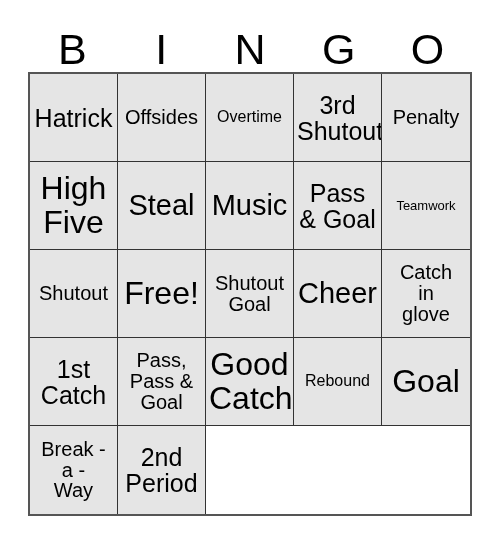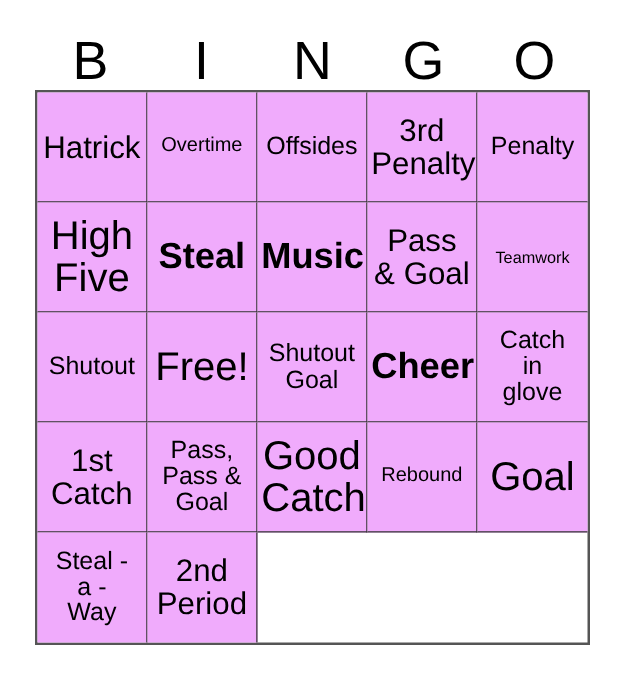--- a/index.html
+++ b/index.html
@@ -63,38 +63,38 @@
   }
   .cell {
     box-sizing: border-box;
     border-right: 1px solid #333333;
     border-bottom: 1px solid #333333;
     display: flex;
     align-items: center;
     justify-content: center;
     text-align: center;
     padding: 2px 3px;
-    background: #f0abfc;
+    background: #e5e5e5;
     overflow: hidden;
   }
   .cell:nth-child(5n) { border-right: none; }
   .cell:nth-child(n+21) { border-bottom: none; }
 
   .cell-text {
     display: block;
     width: 100%;
     line-height: 1.04;
     font-weight: 400;
     white-space: pre-line;
     word-break: normal;
   }
 
   
   .fs-xxl .cell-text { font-size: 32px; }
-  .fs-xl  .cell-text { font-size: 29px; font-weight: bold; }
+  .fs-xl  .cell-text { font-size: 29px; }
   .fs-lg  .cell-text { font-size: 25px; }
   .fs-md  .cell-text { font-size: 20px; }
   .fs-sm  .cell-text { font-size: 16px; }
   .fs-xs  .cell-text { font-size: 13px; }
 </style>
 </head>
 <body>
 
 <div id="card">
 
@@ -103,29 +103,29 @@
     <div class="header-cell">I</div>
     <div class="header-cell">N</div>
     <div class="header-cell">G</div>
     <div class="header-cell">O</div>
   </div>
 
   <div id="grid">
     <div class="cell fs-lg">
         <span class="cell-text">Hatrick</span>
       </div>
+    <div class="cell fs-md">
+        <span class="cell-text">Offsides</span>
+      </div>
     <div class="cell fs-sm">
         <span class="cell-text">Overtime</span>
       </div>
-    <div class="cell fs-md">
-        <span class="cell-text">Offsides</span>
-      </div>
     <div class="cell fs-lg">
         <span class="cell-text">3rd
-Penalty</span>
+Shutout</span>
       </div>
 
     <div class="cell fs-md">
         <span class="cell-text">Penalty</span>
       </div>
     <div class="cell fs-xxl">
         <span class="cell-text">High
 Five</span>
       </div>
     <div class="cell fs-xl">
@@ -175,21 +175,21 @@
 Catch</span>
       </div>
 
     <div class="cell fs-sm">
         <span class="cell-text">Rebound</span>
       </div>
     <div class="cell fs-xxl">
         <span class="cell-text">Goal</span>
       </div>
     <div class="cell fs-md">
-        <span class="cell-text">Steal -
+        <span class="cell-text">Break -
 a -
 Way</span>
       </div>
     <div class="cell fs-lg">
         <span class="cell-text">2nd
 Period</span>
       </div>
   </div>
 
 </div>

